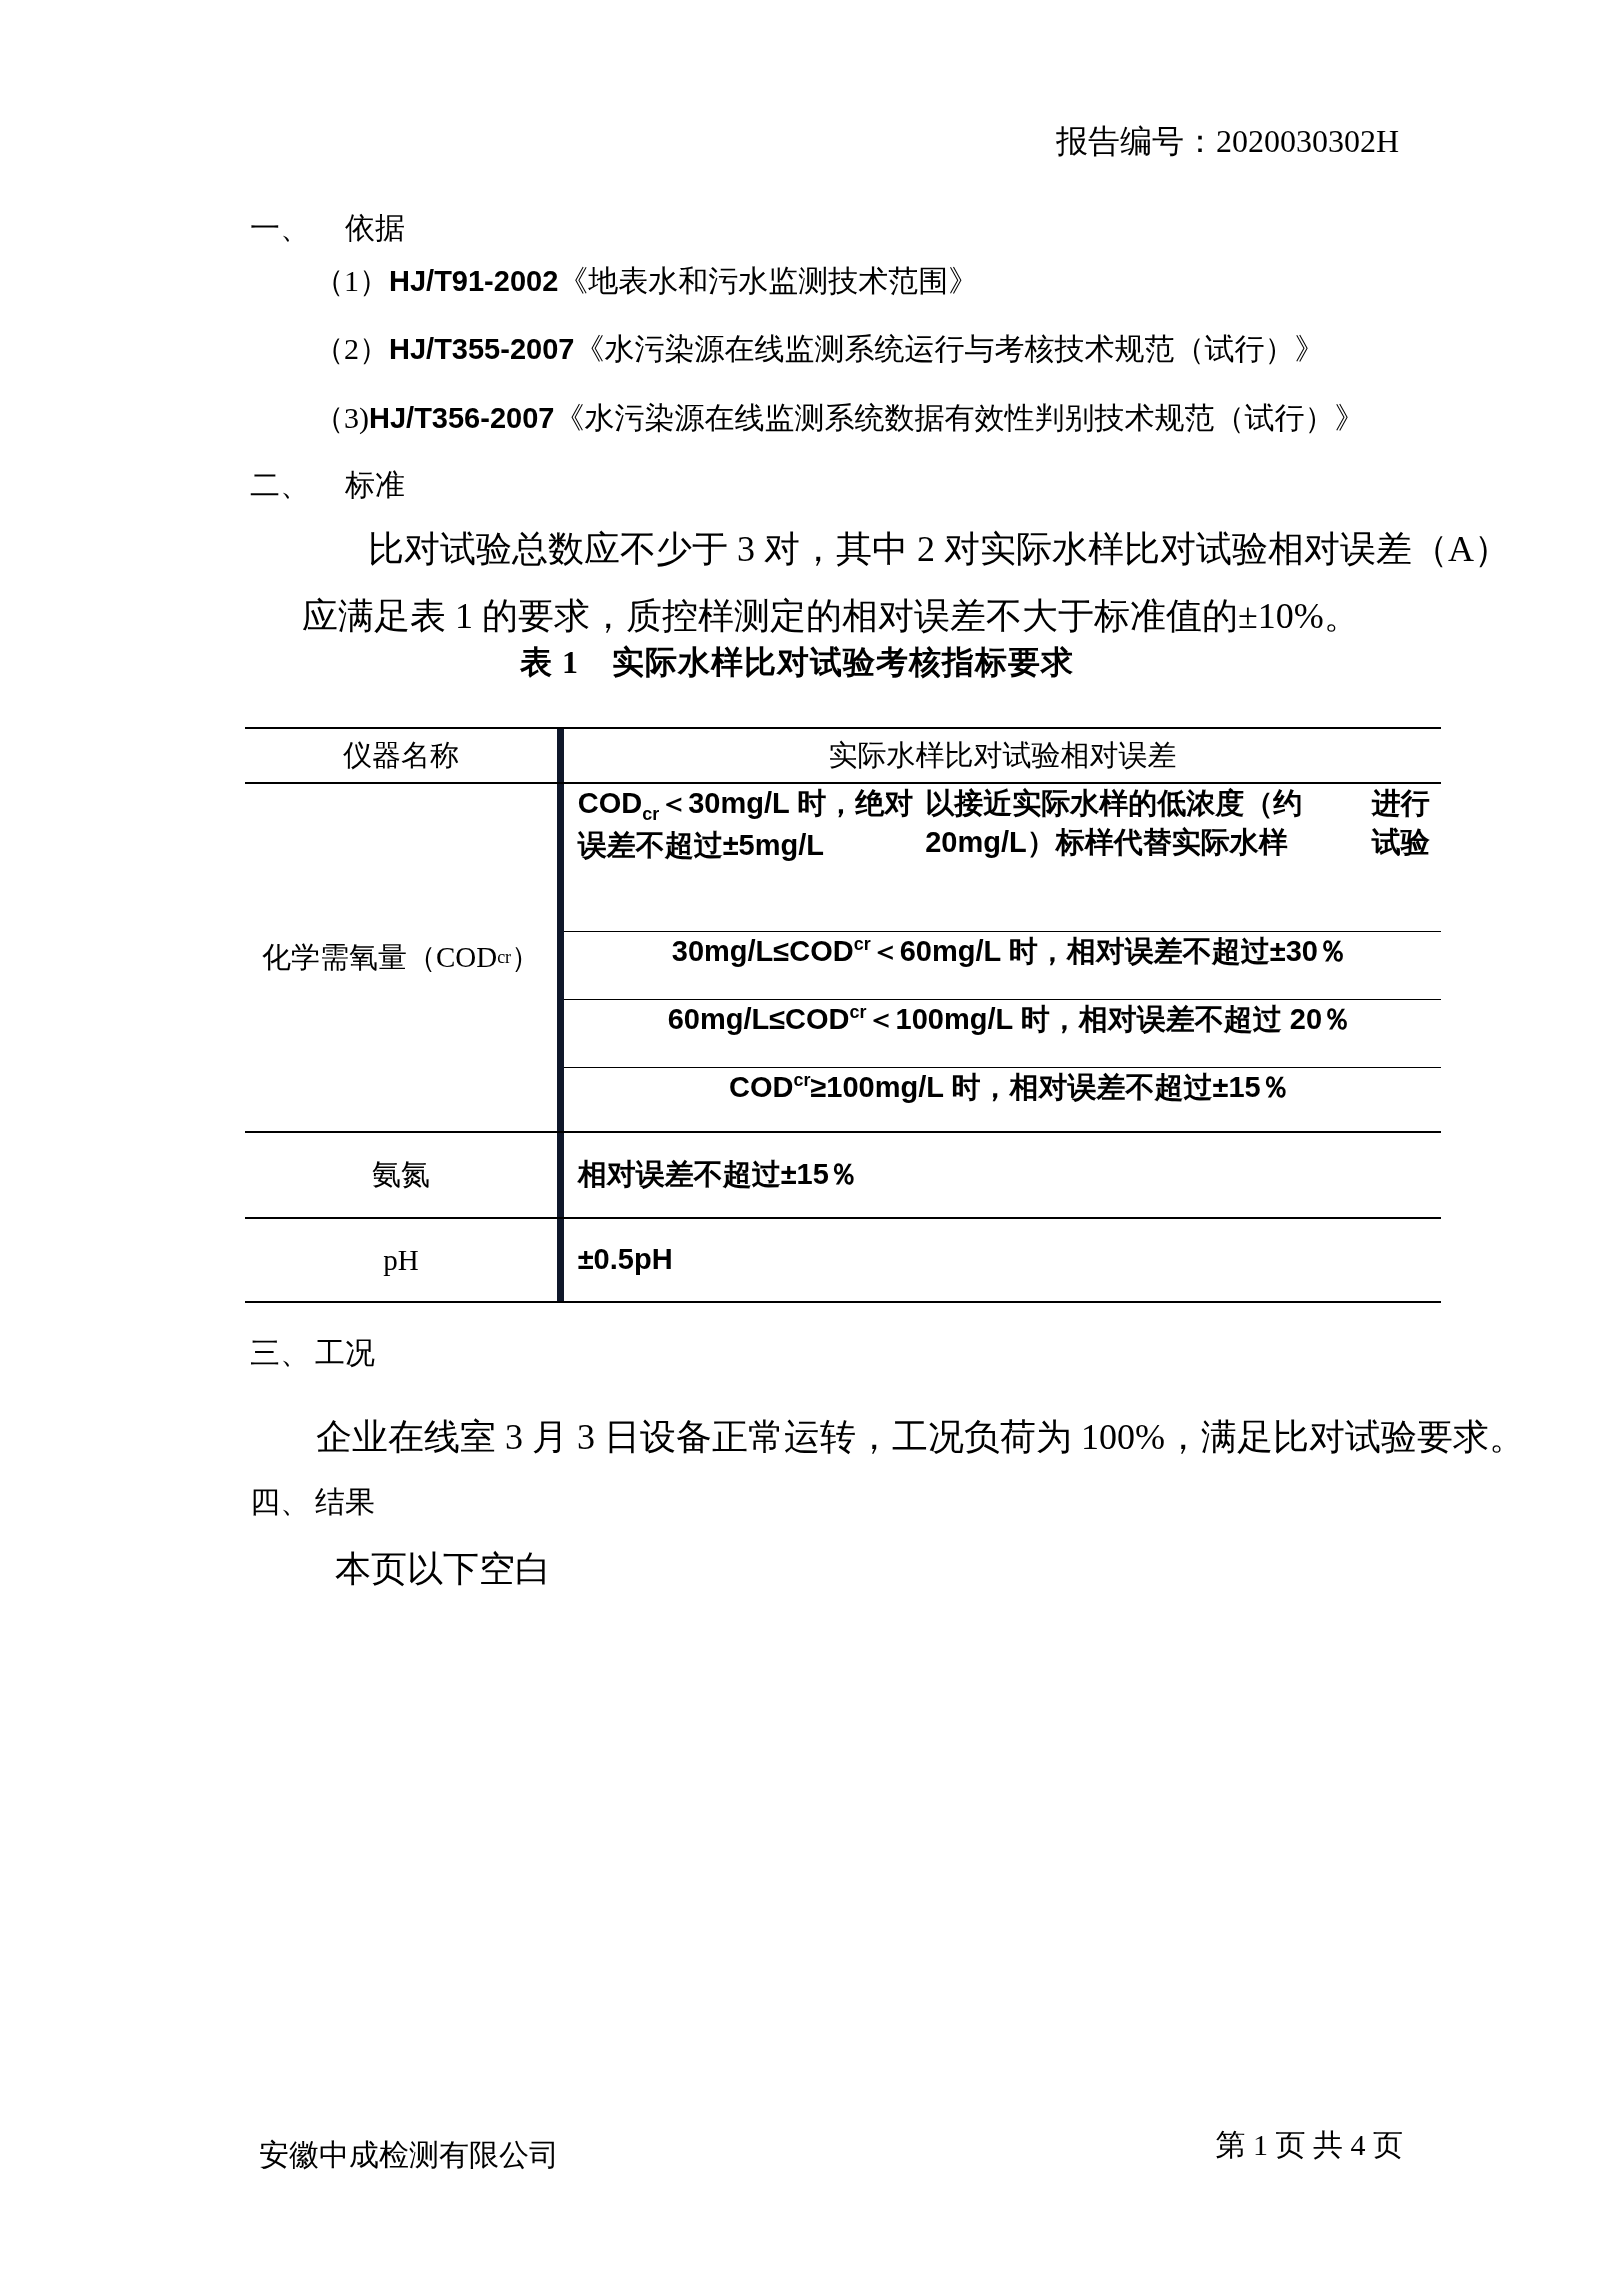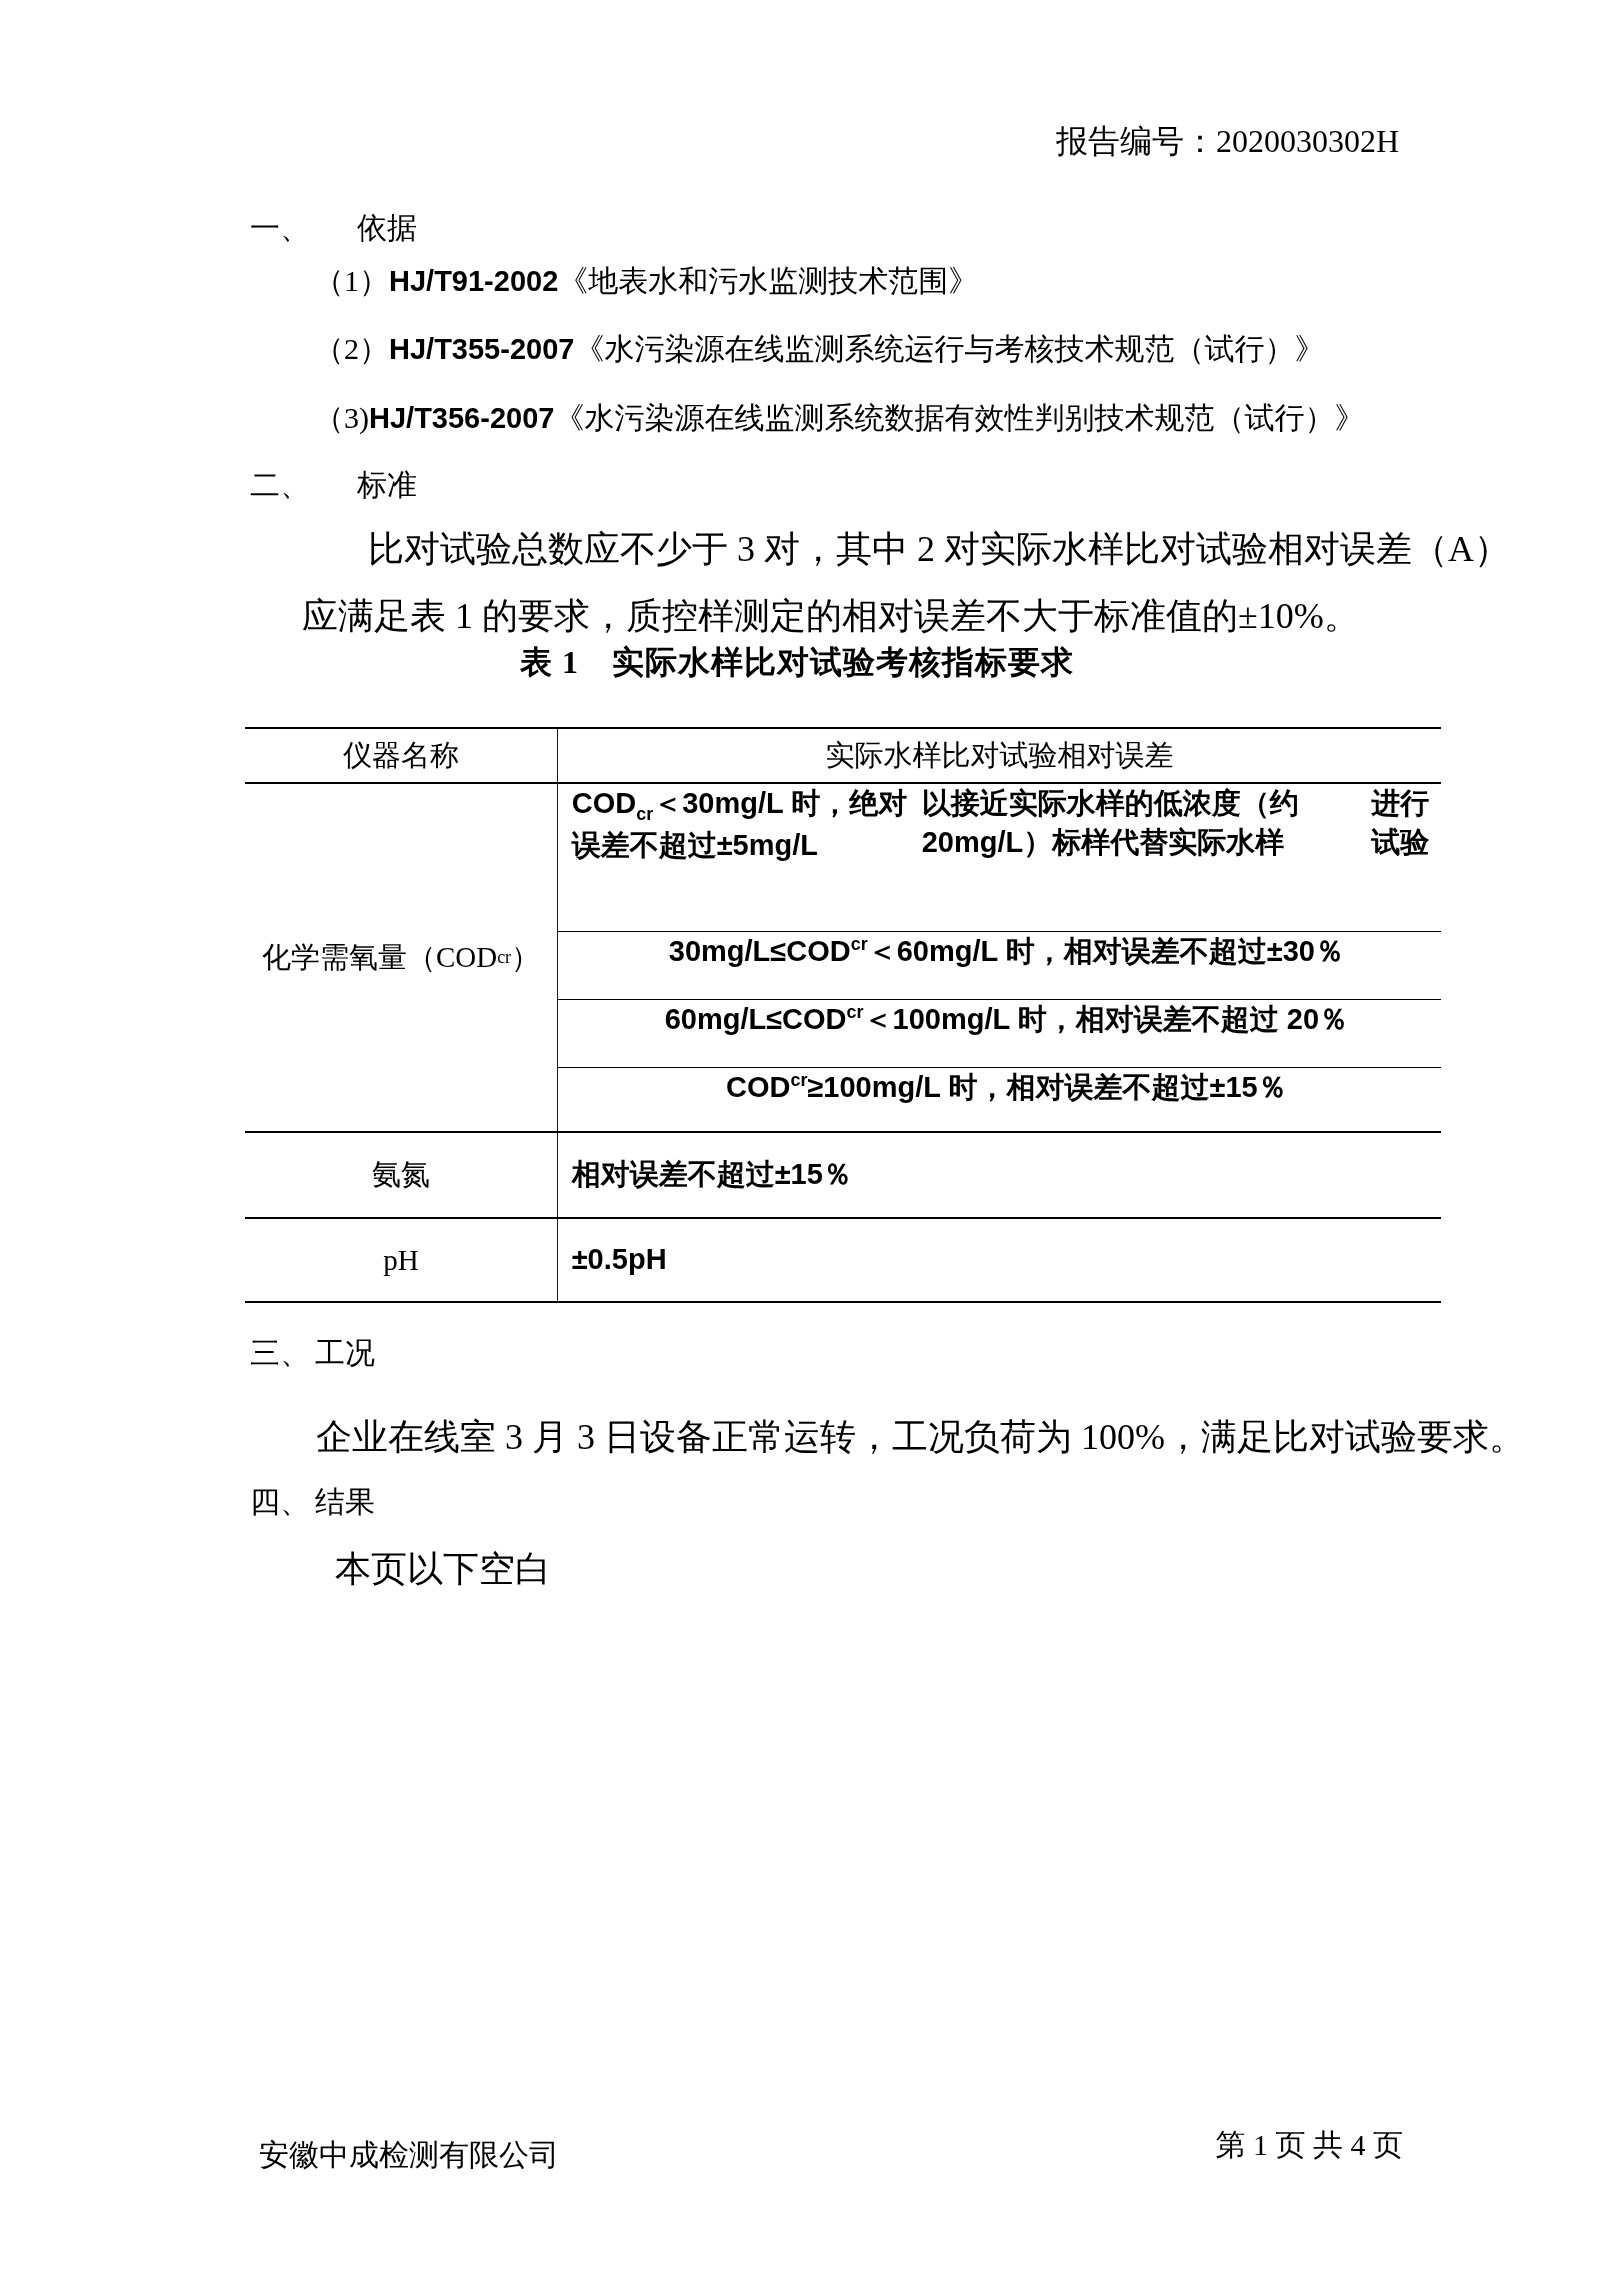--- a/index.html
+++ b/index.html
@@ -9,39 +9,39 @@
     background:#ffffff;
     color:#000;
     font-family:"Liberation Serif","DejaVu Serif",serif;
     overflow:hidden;
     margin:0 auto;
   }
   .abs { position:absolute; }
   .body31 { font-size:36px; line-height:1.25; }
   .report-no { font-size:32px;text-align:right; }
   .sec-head { display:flex; font-size:30px; }
-  .sec-gap-wide { margin-left:47px; }
+  .sec-gap-wide { margin-left:35px; }
   .sec-gap-narrow { margin-left:4.9px; }
   .ref-item { font-size:30px; white-space:nowrap; }
   .std-code {
     font-family:"Liberation Sans","DejaVu Sans",sans-serif;
     font-weight:600; font-size:29px;
   }
   .tbl-title { font-size:32px; font-weight:600; letter-spacing:1px; }
 
   
   .tbl {
     position:absolute; left:245px; top:727px; width:1196px;
     border-top:2px solid #000;
     font-size:29px;
   }
   .trow { display:flex; border-bottom:2px solid #000; }
   .c1 {
     width:312px; flex:0 0 312px;
-    border-right:1px solid #0f172a;
+    border-right:7px solid #0f172a;
     display:flex; align-items:center; justify-content:center;
     text-align:center;
   }
   .c2 { flex:1 1 auto; display:flex; align-items:center; }
   .c2.center { justify-content:center;text-align:center; }
   .c2.val { padding-left:13.7px; }
   .hdr-row { height:53px; }
   .nh3-row { height:84px; }
   .ph-row  { height:82px; }
   .cod-sub { flex:1 1 auto; display:flex; flex-direction:column; }

